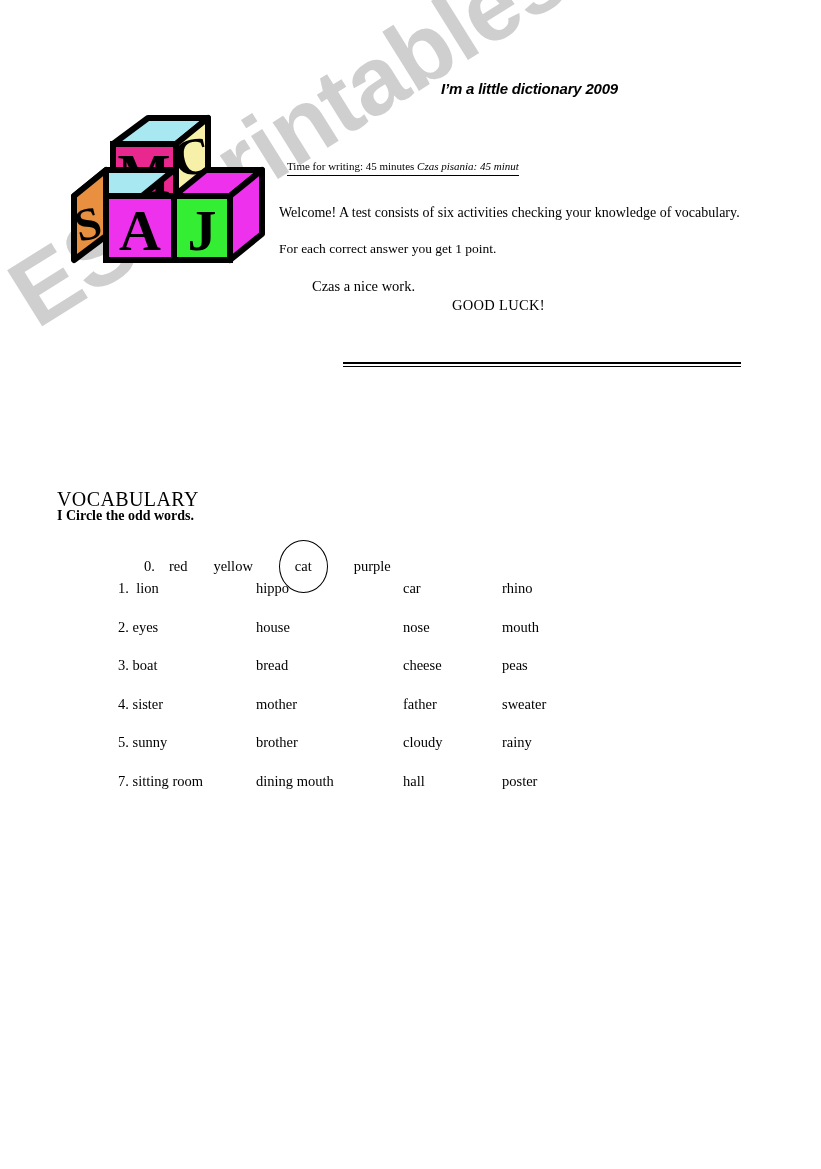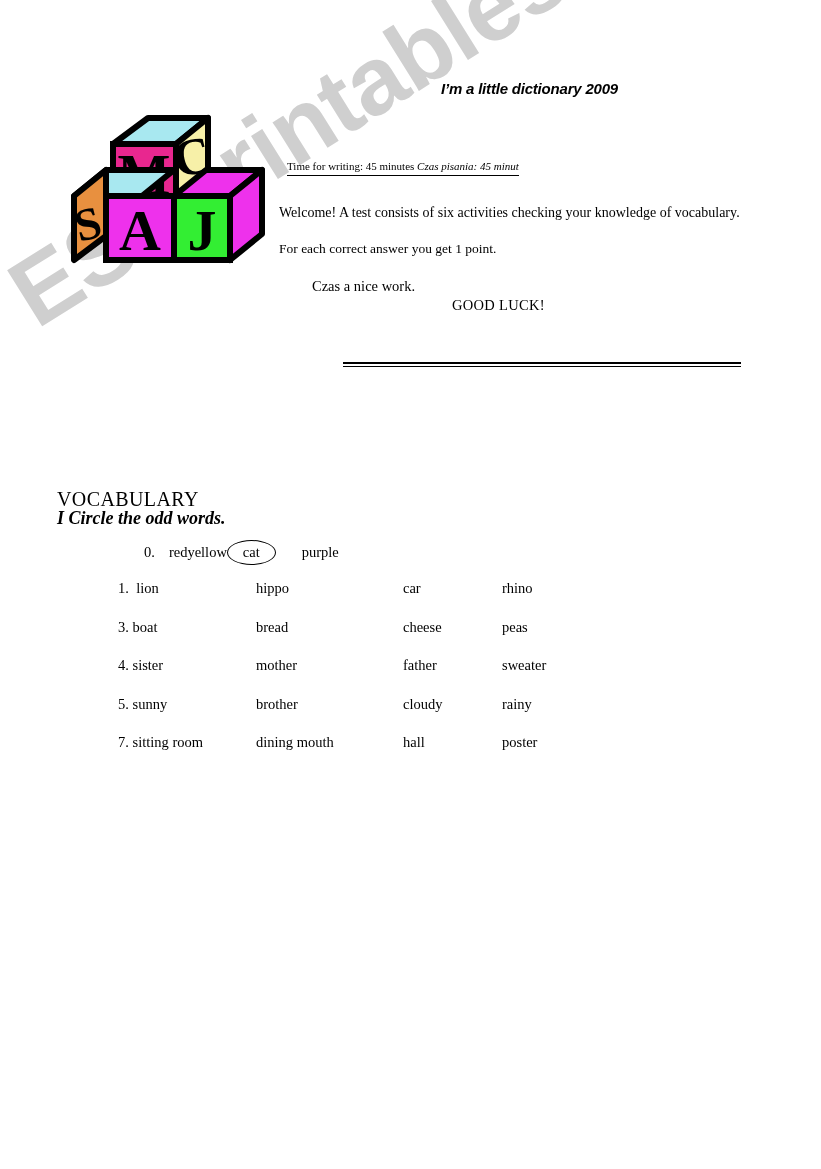--- a/index.html
+++ b/index.html
@@ -123,39 +123,38 @@
   
   #vocab-head {
     left: 57px;
     top: 488px;
     font-size: 20px;
     letter-spacing: 0.4px;
   }
   #task-head {
     left: 57px;
     top: 508px;
-    font-size: 18px;
+    font-size: 14px;
     font-weight: bold;
-    font-style: italic;
   }
 
   
   #example-row {
     left: 144px;
     top: 542px;
     font-size: 14.5px;
     white-space: nowrap;
   }
   #example-row .num { margin-right: 14px; }
-  #example-row .w  { }
+  #example-row .w  { margin-right: 26px; }
   #example-row .w-circled {
     position: relative;
     display: inline-block;
     margin-right: 26px;
-    padding: 2px 16px;
+    padding: 16px 16px;
   }
   #example-row .w-circled .ring {
     position: absolute;
     left: 0; top: -2px;
     width: 100%;
     height: calc(100% + 4px);
     border: 1px solid #000;
     border-radius: 50%;
     box-sizing: border-box;
   }
@@ -239,20 +238,26 @@
 
   <div id="word-rows" class="layer">
 
     <div class="word-row">
       <span class="c c0"><span>1.</span>&nbsp; <span>lion</span></span>
       <span class="c c1">hippo</span>
       <span class="c c2">car</span>
       <span class="c c3">rhino</span>
     </div>
 
+    <div class="word-row">
+      <span class="c c0"><span>2.</span>&nbsp;<span>eyes</span></span>
+      <span class="c c1">house</span>
+      <span class="c c2">nose</span>
+      <span class="c c3">mouth</span>
+    </div>
 
     <div class="word-row">
       <span class="c c0"><span>3.</span>&nbsp;<span>boat</span></span>
       <span class="c c1">bread</span>
       <span class="c c2">cheese</span>
       <span class="c c3">peas</span>
     </div>
 
     <div class="word-row">
       <span class="c c0"><span>4.</span>&nbsp;<span>sister</span></span>

